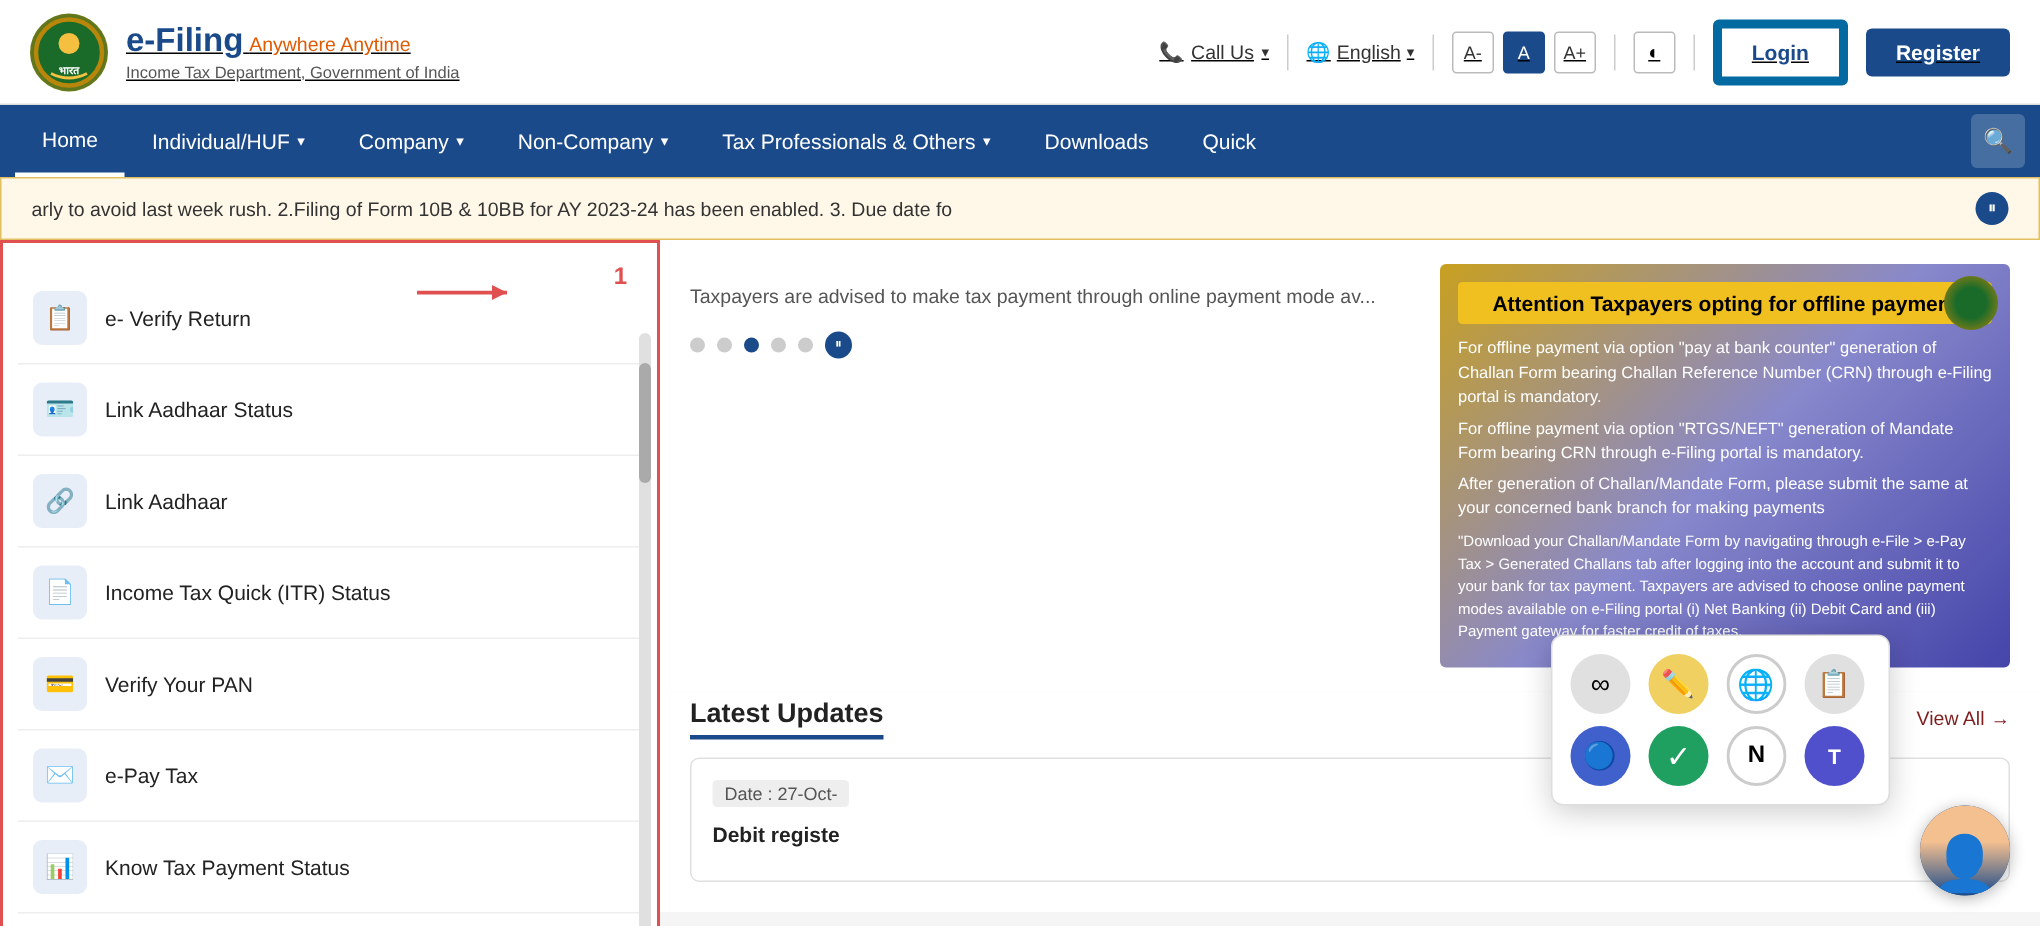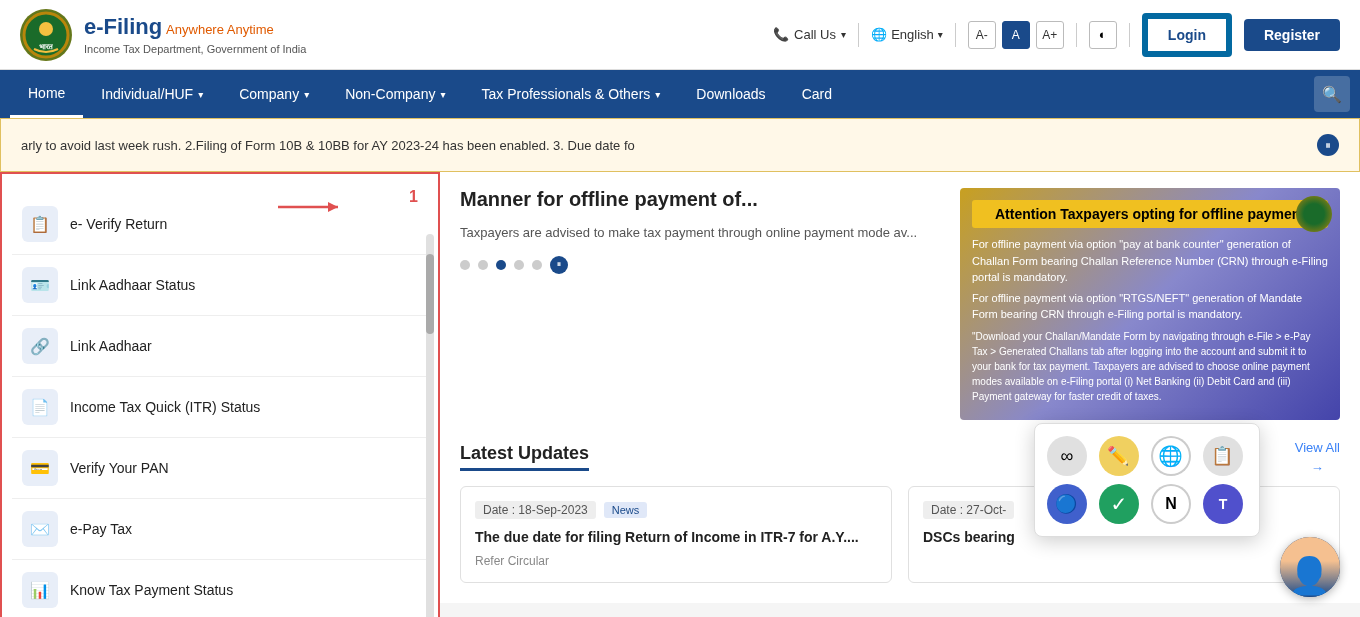--- a/index.html
+++ b/index.html
@@ -7,20 +7,21 @@
 
     
     .top-bar {
       display: flex;
       align-items: center;
       justify-content: space-between;
       padding: 8px 20px;
       background: #fff;
       border-bottom: 1px solid #ddd;
       height: 70px;
+      text-decoration: underline;
     }
     .logo-area { display: flex; align-items: center; gap: 12px; }
     .logo-emblem {
       width: 52px; height: 52px;
       background: radial-gradient(circle, #1a6b2a 40%, #b8860b 100%);
       border-radius: 50%;
       display: flex; align-items: center; justify-content: center;
       color: #fff; font-size: 10px; text-align: center; font-weight: bold;
     }
     .logo-text { line-height: 1.3; }
@@ -80,21 +81,21 @@
     }
     .chevron { font-size: 10px; }
 
     
     .ticker {
       background: #fff8e8;
       border: 1px solid #e0c060;
       padding: 8px 20px;
       display: flex; align-items: center; gap: 10px;
       overflow: hidden;
-      height: 54px;
+      height: 42px;
     }
     .ticker-text { color: #333; font-size: 13px; white-space: nowrap; }
     .ticker-pause {
       width: 22px; height: 22px; border-radius: 50%;
       background: #1a4a8a; color: #fff; display: flex; align-items: center; justify-content: center;
       font-size: 11px; cursor: pointer; flex-shrink: 0; margin-left: auto;
     }
 
     
     .main-content {
@@ -198,21 +199,21 @@
       position: absolute; top: 8px; right: 8px;
       width: 36px; height: 36px;
       background: radial-gradient(circle, #1a6b2a 40%, #b8860b 100%);
       border-radius: 50%;
     }
 
     
     .latest-updates-section { padding: 0 20px 20px; background: #fff; }
     .section-header { display: flex; justify-content: space-between; align-items: center; margin-bottom: 12px; padding-top: 4px; }
     .section-title { font-size: 18px; font-weight: bold; color: #222; border-bottom: 3px solid #1a4a8a; padding-bottom: 4px; }
-    .view-all { color: #3b82f6; font-size: 13px; cursor: pointer; display: flex; align-items: center; gap: 4px; flex-direction: column; }
+    .view-all { color: #7f1d1d; font-size: 13px; cursor: pointer; display: flex; align-items: center; gap: 4px; }
     .update-cards { display: flex; gap: 16px; }
     .update-card {
       flex: 1; border: 1px solid #e0e0e0; border-radius: 6px; padding: 14px; background: #fff;
     }
     .card-meta { display: flex; align-items: center; gap: 8px; margin-bottom: 8px; }
     .card-date { font-size: 12px; color: #555; background: #eee; padding: 2px 8px; border-radius: 3px; }
     .card-badge { font-size: 11px; color: #1a4a8a; background: #e0e8f8; padding: 2px 8px; border-radius: 3px; }
     .card-title { font-size: 14px; color: #222; font-weight: bold; line-height: 1.5; margin-bottom: 6px; }
     .card-link { font-size: 12px; color: #888; }
 
@@ -333,21 +334,21 @@
     <span class="chevron">▾</span>
   </div>
   <div class="nav-item">
     <span>Tax Professionals &amp; Others</span>
     <span class="chevron">▾</span>
   </div>
   <div class="nav-item">
     <span>Downloads</span>
   </div>
   <div class="nav-item">
-    <span>Card</span>
+    <span>Quick</span>
   </div>
   <div class="nav-search">
     <span>🔍</span>
   </div>
 </nav>
 
 <div class="ticker">
   <span class="ticker-text">arly to avoid last week rush. 2.Filing of Form 10B &amp; 10BB for AY 2023-24 has been enabled. 3. Due date fo</span>
   <div class="ticker-pause">⏸</div>
 </div>
@@ -399,64 +400,56 @@
 
     <div class="scrollbar-area">
       <div class="scrollbar-thumb"></div>
     </div>
   </div>
 
   <div class="right-content">
 
     <div class="banner-area">
       <div class="banner-text-side">
-        <div class="banner-title">Manner for offline payment of...</div>
         <div class="banner-desc">Taxpayers are advised to make tax payment through online payment mode av...</div>
         <div class="carousel-dots">
           <div class="dot"></div>
           <div class="dot"></div>
           <div class="dot active"></div>
           <div class="dot"></div>
           <div class="dot"></div>
           <div class="dot-pause">⏸</div>
         </div>
       </div>
       <div class="banner-image-side">
         <div class="banner-img-emblem"></div>
         <div class="banner-img-header">Attention Taxpayers opting for offline payment</div>
         <div class="banner-img-bullet">For offline payment via option "pay at bank counter" generation of Challan Form bearing Challan Reference Number (CRN) through e-Filing portal is mandatory.</div>
         <div class="banner-img-bullet">For offline payment via option "RTGS/NEFT" generation of Mandate Form bearing CRN through e-Filing portal is mandatory.</div>
+        <div class="banner-img-bullet">After generation of Challan/Mandate Form, please submit the same at your concerned bank branch for making payments</div>
         <div class="banner-img-bullet" style="margin-top:6px; font-size:10px;">"Download your Challan/Mandate Form by navigating through e-File &gt; e-Pay Tax &gt; Generated Challans tab after logging into the account and submit it to your bank for tax payment.
 
 Taxpayers are advised to choose online payment modes available on e-Filing portal (i) Net Banking (ii) Debit Card and (iii) Payment gateway for faster credit of taxes.</div>
       </div>
     </div>
 
     <div class="latest-updates-section">
       <div class="section-header">
         <div class="section-title">Latest Updates</div>
         <div class="view-all">
           <span>View All</span>
           <span>→</span>
         </div>
       </div>
       <div class="update-cards">
         <div class="update-card">
           <div class="card-meta">
-            <span class="card-date">Date : 18-Sep-2023</span>
-            <span class="card-badge">News</span>
-          </div>
-          <div class="card-title">The due date for filing Return of Income in ITR-7 for A.Y....</div>
-          <div class="card-link">Refer Circular</div>
-        </div>
-        <div class="update-card">
-          <div class="card-meta">
             <span class="card-date">Date : 27-Oct-</span>
           </div>
-          <div class="card-title">DSCs bearing</div>
+          <div class="card-title">Debit registe</div>
         </div>
       </div>
     </div>
 
   </div>
 </div>
 
 <div class="ext-popup">
   <div class="ext-icon gray">∞</div>
   <div class="ext-icon pencil">✏️</div>

